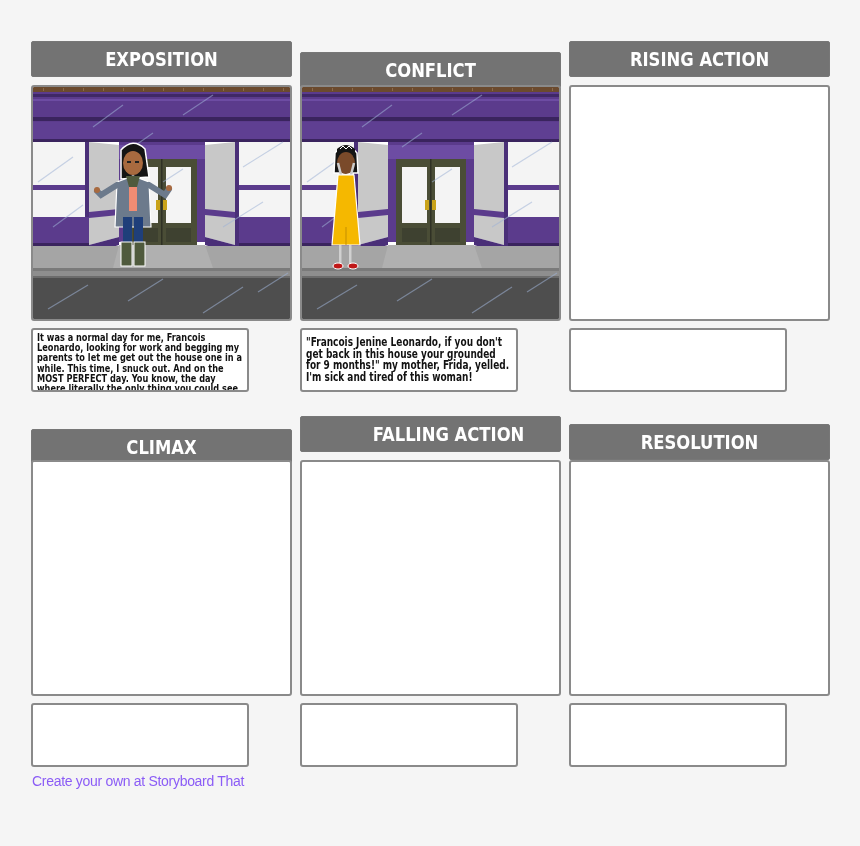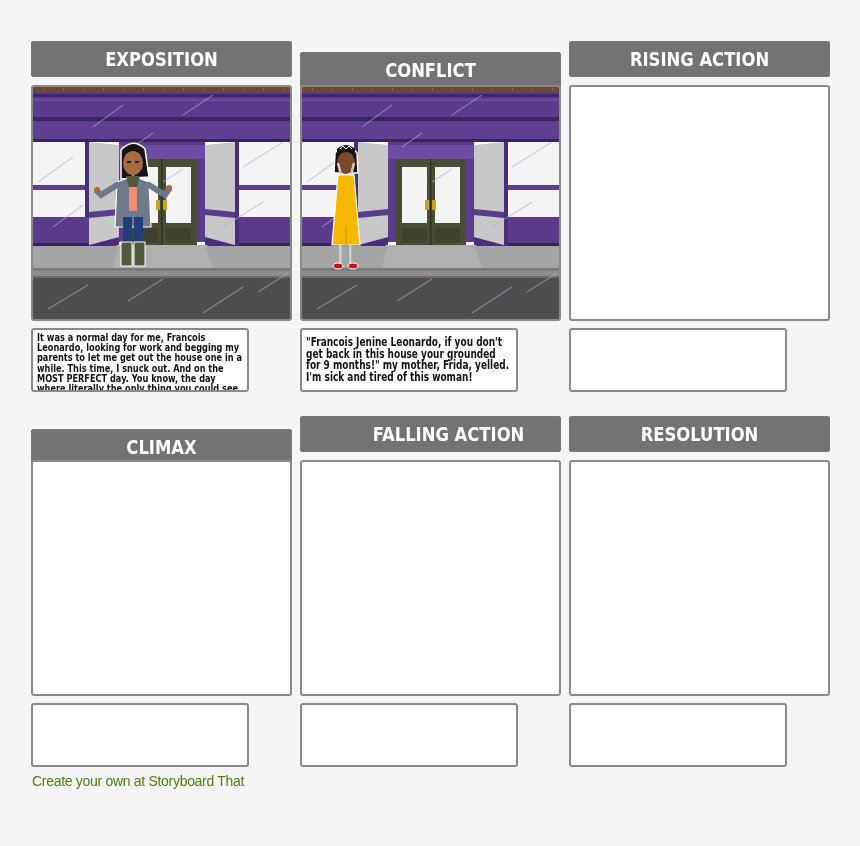--- a/index.html
+++ b/index.html
@@ -33,21 +33,21 @@
     .text-box p {
       margin: 0; color: #111;
       font-family: "DejaVu Sans", sans-serif; font-weight: bold;
       font-size: 10.5px; line-height: 10.2px;
       transform: scaleX(0.78); transform-origin: left top;
       width: 128%;
     }
     .text-box.loose p { font-size: 11.5px; line-height: 11.5px; padding-top: 5px; }
     .footer {
       position: absolute; left: 32px; top: 773px;
-      font-family: "Liberation Sans", sans-serif; font-size: 14px; color: #4d7c0f;
+      font-family: "Liberation Sans", sans-serif; font-size: 14px; color: #8b5cf6;
       letter-spacing: -0.3px;
     }
   </style>
 </head>
 <body>
 
 <svg width="0" height="0" style="position:absolute" aria-hidden="true">
   <defs>
     <symbol id="storefront" viewBox="0 0 257 232">
 
@@ -221,21 +221,21 @@
   <div class="header-wrap" style="top:0;padding-left:36px;">
     <span>FALLING ACTION</span>
   </div>
   <div class="image-box" style="top:44px;"></div>
   <div class="text-box" style="top:287px;">
     <p></p>
   </div>
 </div>
 
 <div class="cell" style="left:569px; top:416px;">
-  <div class="header-wrap" style="top:0;">
+  <div class="header-wrap" style="top:8px;">
     <span>RESOLUTION</span>
   </div>
   <div class="image-box" style="top:44px;"></div>
   <div class="text-box" style="top:287px;">
     <p></p>
   </div>
 </div>
 
 <div class="footer">Create your own at Storyboard That</div>
 

